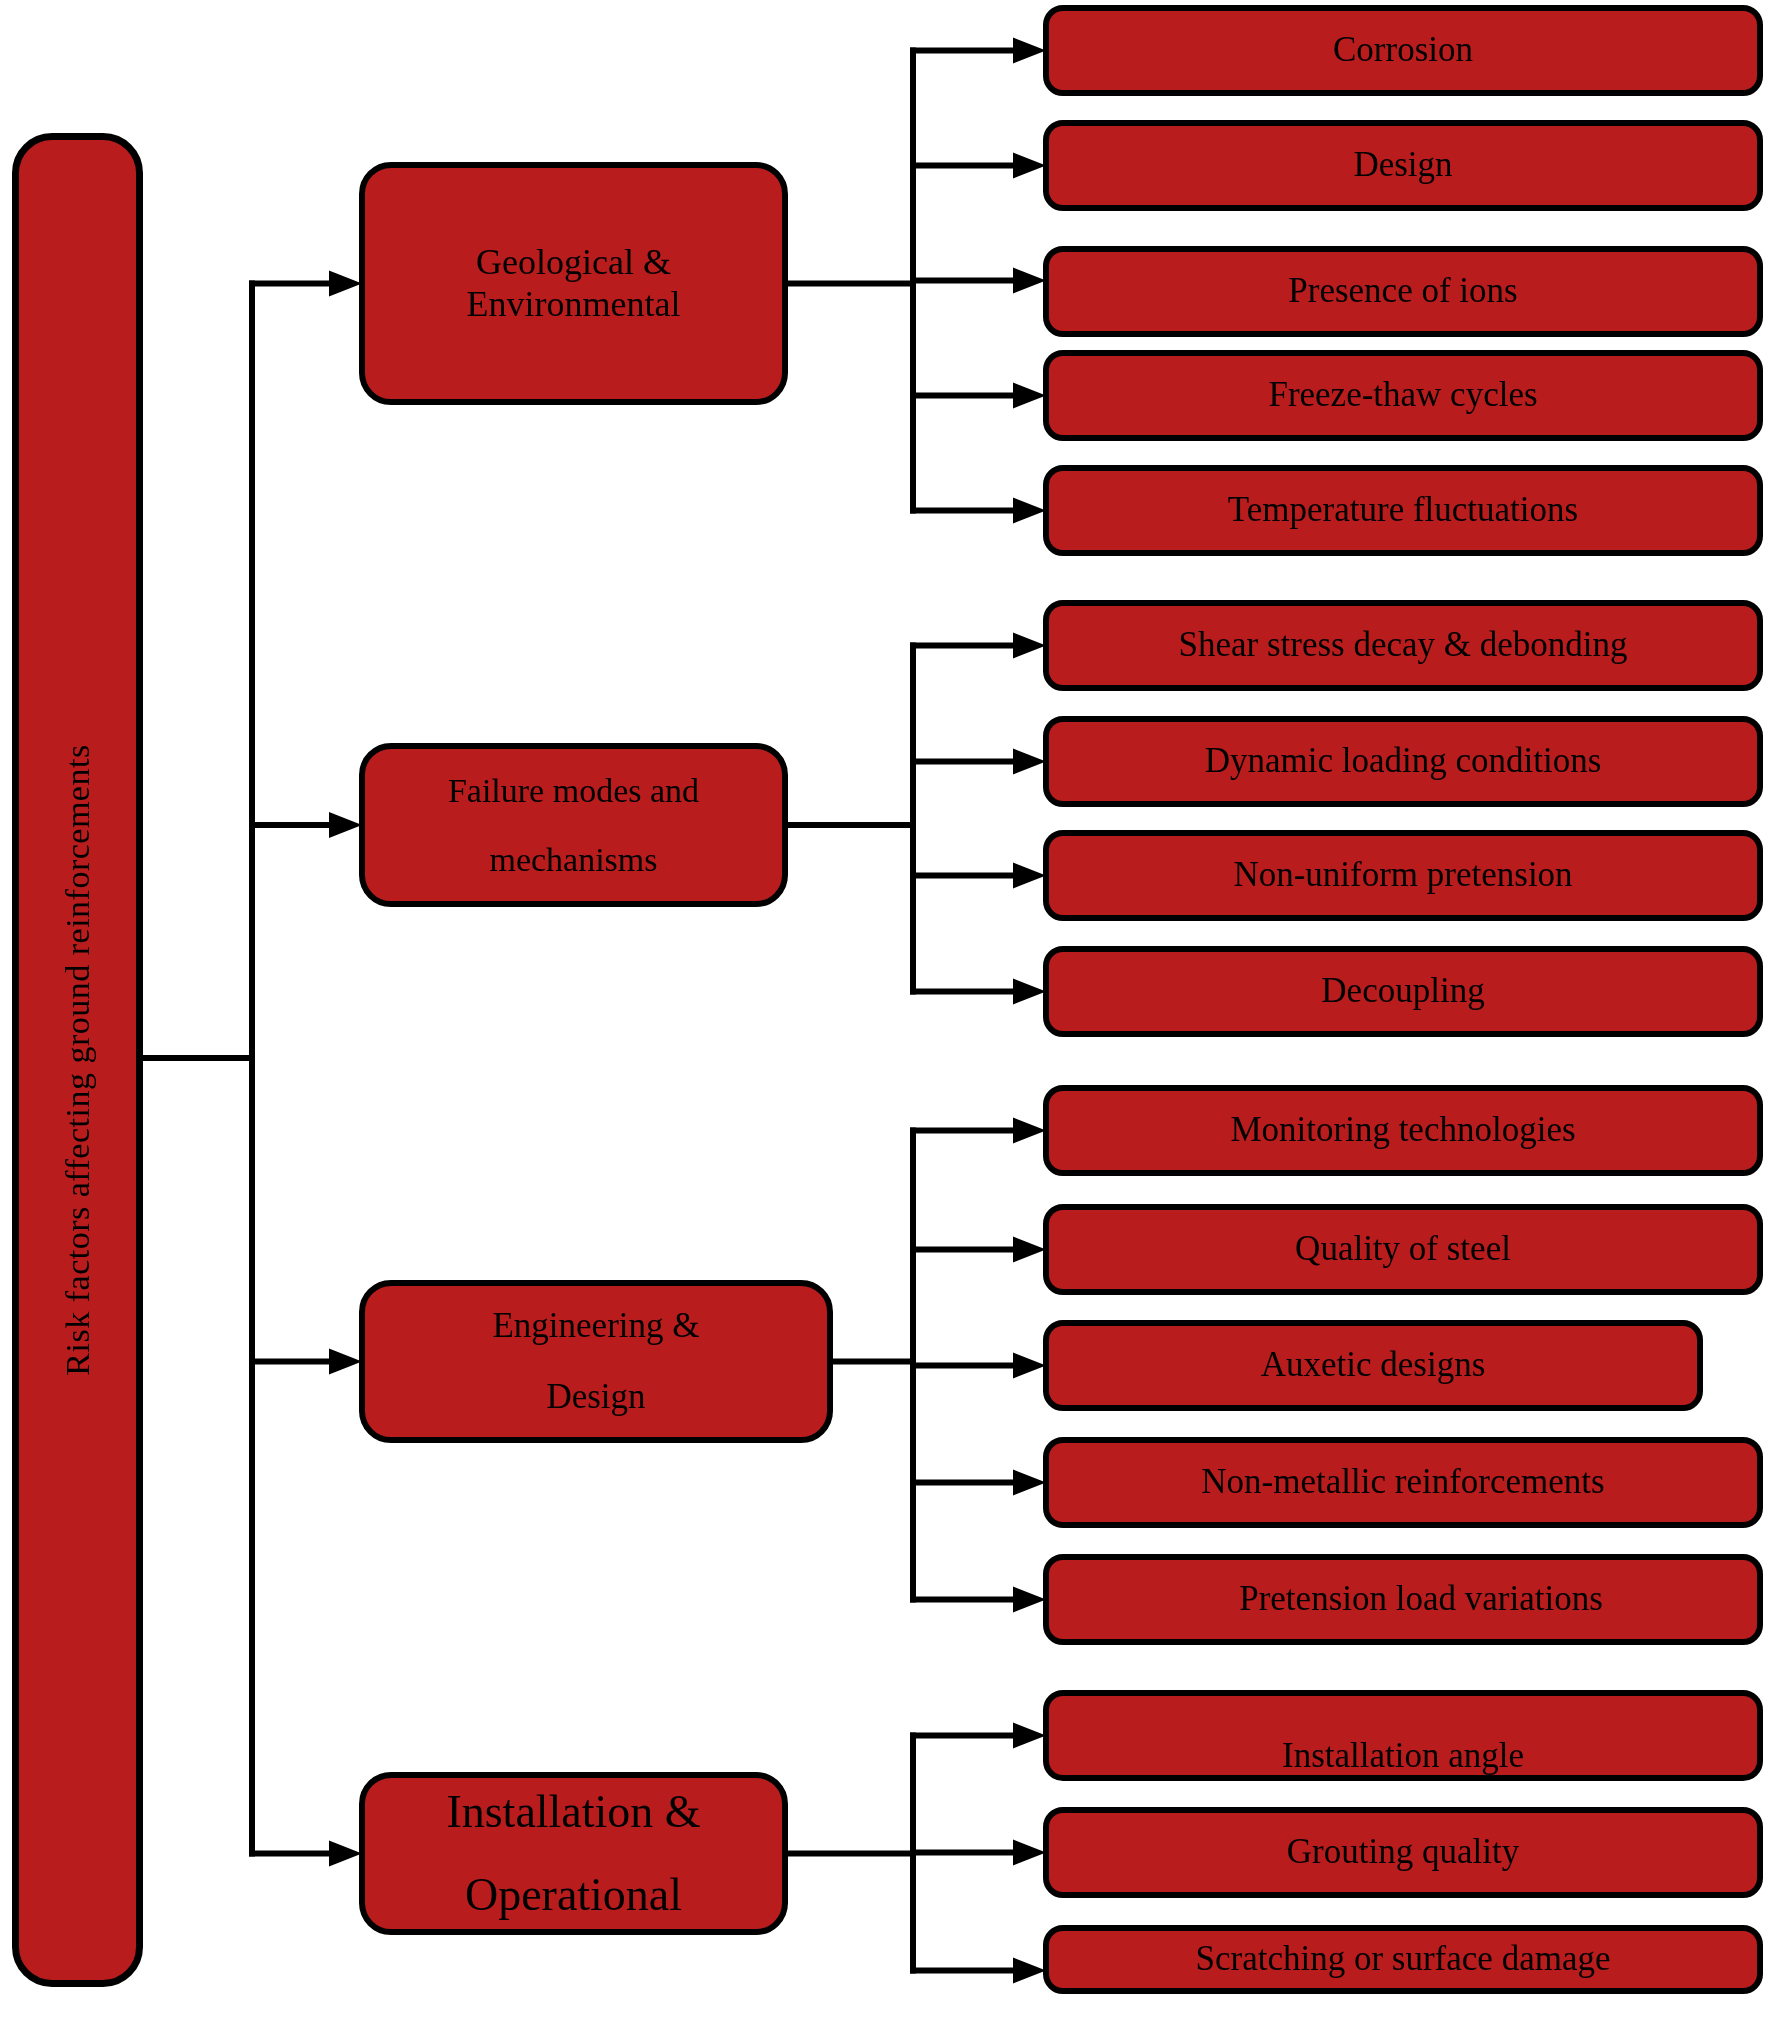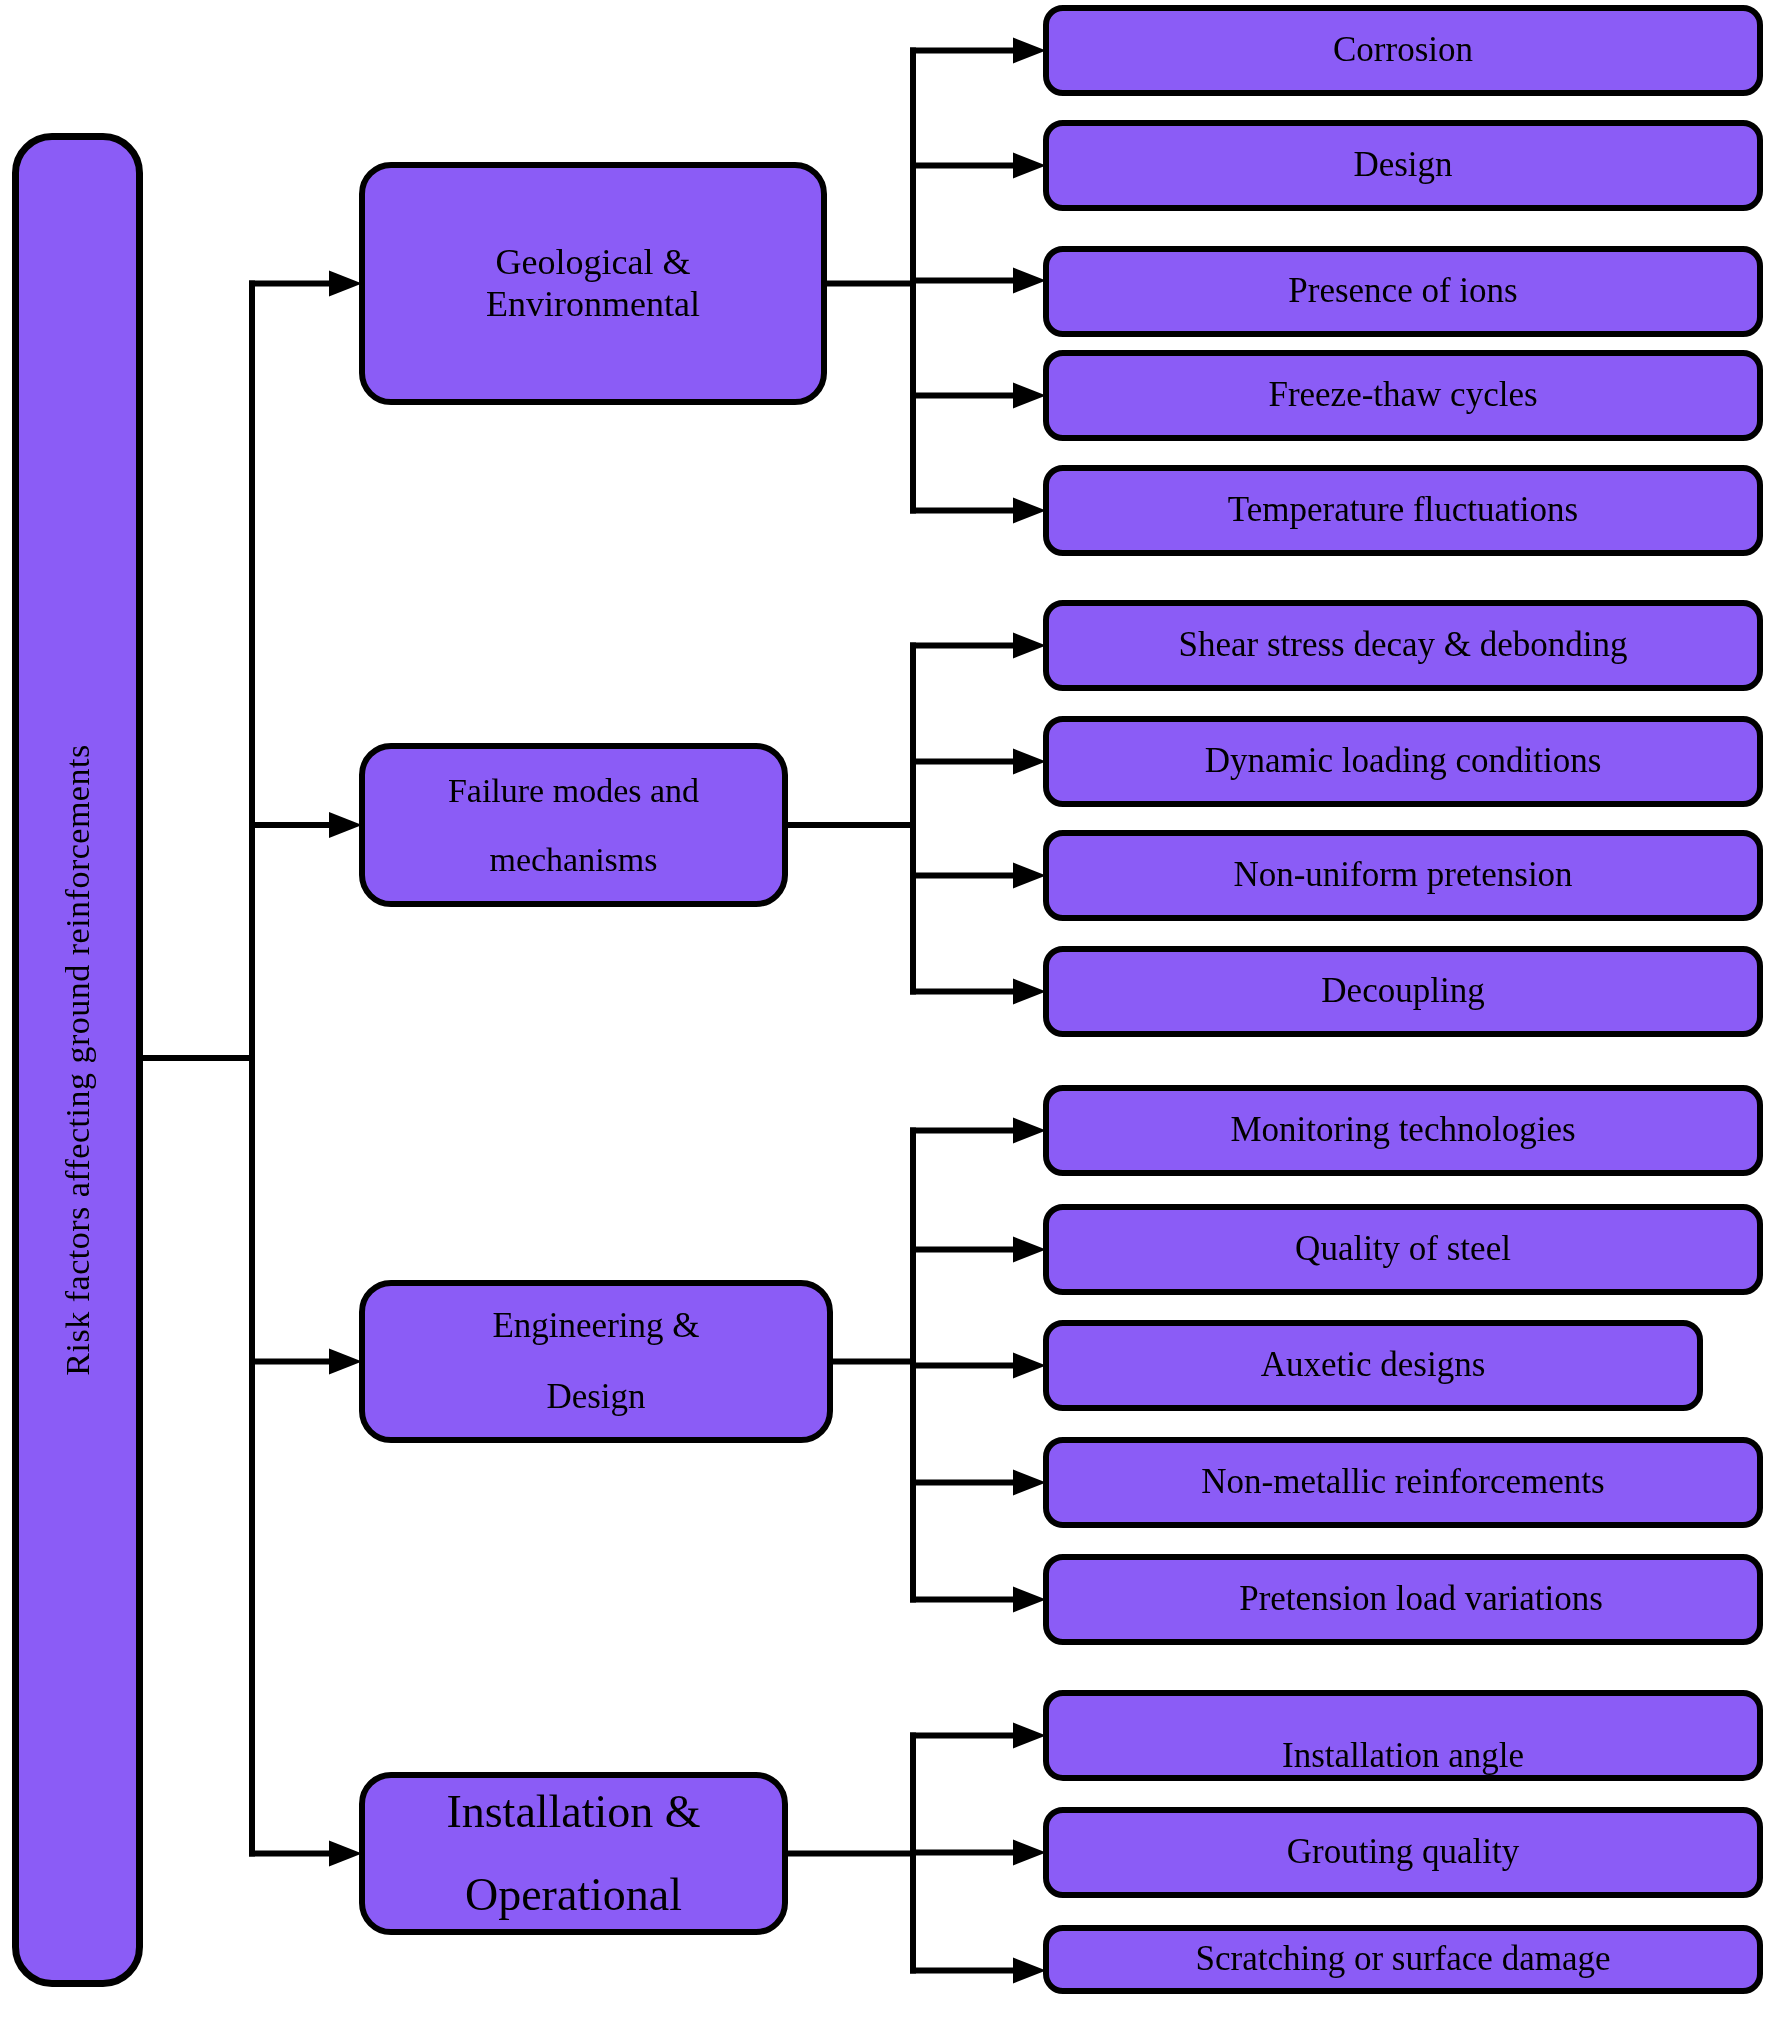--- a/index.html
+++ b/index.html
@@ -17,21 +17,21 @@
     overflow: hidden;
   }
   #connectors {
     position: absolute;
     left: 0;
     top: 0;
   }
   .box {
     position: absolute;
     box-sizing: border-box;
-    background: #8b5cf6;
+    background: #b91c1c;
     border: 6px solid #000000;
     display: flex;
     align-items: center;
     justify-content: center;
     text-align: center;
   }
   .root-box {
     border-width: 7px;
     border-radius: 40px;
   }
@@ -116,21 +116,21 @@
       <polygon points="1046,1852.5 1013,1839.5 1013,1865.5" fill="#000000"></polygon>
       <line x1="913" y1="1970.5" x2="1016" y2="1970.5" stroke="#000000" stroke-width="6" stroke-linecap="square"></line>
       <polygon points="1046,1970.5 1013,1957.5 1013,1983.5" fill="#000000"></polygon>
     </svg>
 
   <div class="box root-box" style="left:12px; top:133px; width:131px; height:1854px;">
     <div class="root-label">Risk factors affecting ground reinforcements</div>
   </div>
 
   <div id="nodes">
-      <div class="box cat-box" style="left: 359px; top: 162px; width: 468px; height: 243px; font-size: 36px; ">
+      <div class="box cat-box" style="left: 359px; top: 162px; width: 429px; height: 243px; font-size: 36px; ">
         <div class="cat-line">Geological &amp;</div>
         <div class="cat-line">Environmental</div>
       </div>
       <div class="box leaf-box" style="left: 1043px; top: 5px; width: 720px; height: 91px;">
         <div>Corrosion</div>
       </div>
       <div class="box leaf-box" style="left: 1043px; top: 120px; width: 720px; height: 91px;">
         <div>Design</div>
       </div>
       <div class="box leaf-box" style="left: 1043px; top: 246px; width: 720px; height: 91px;">

